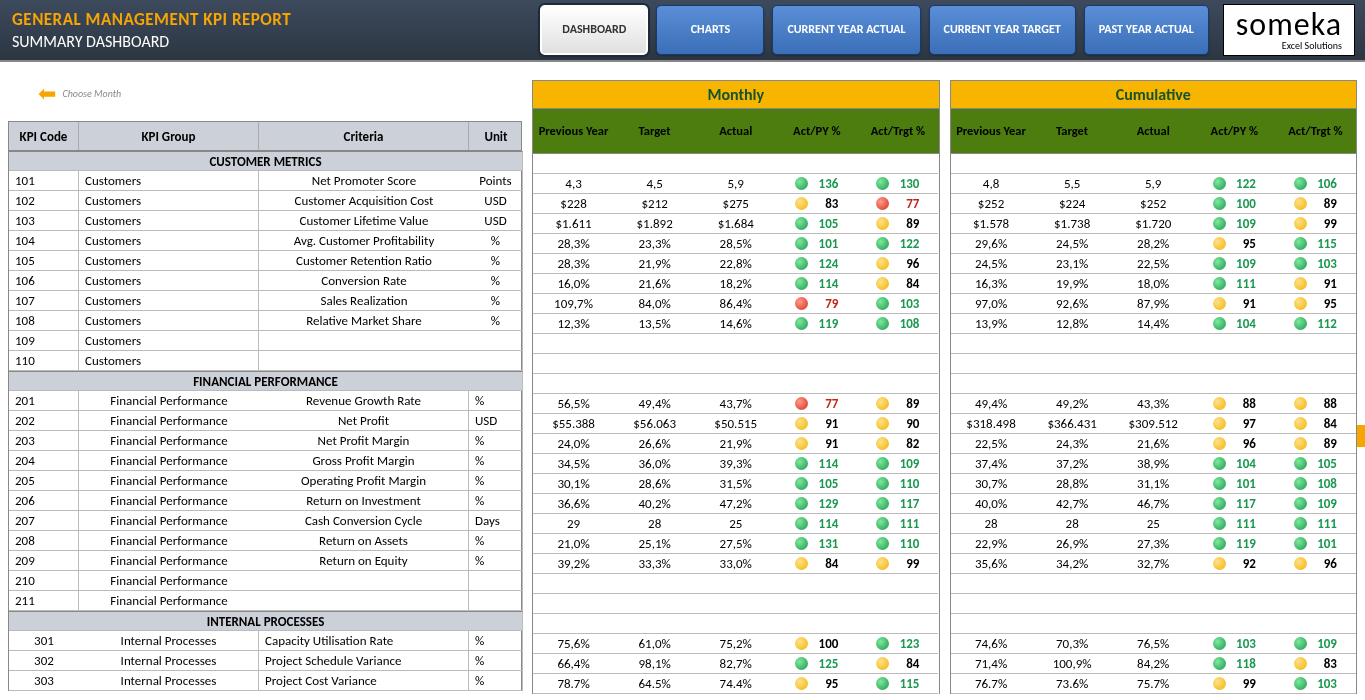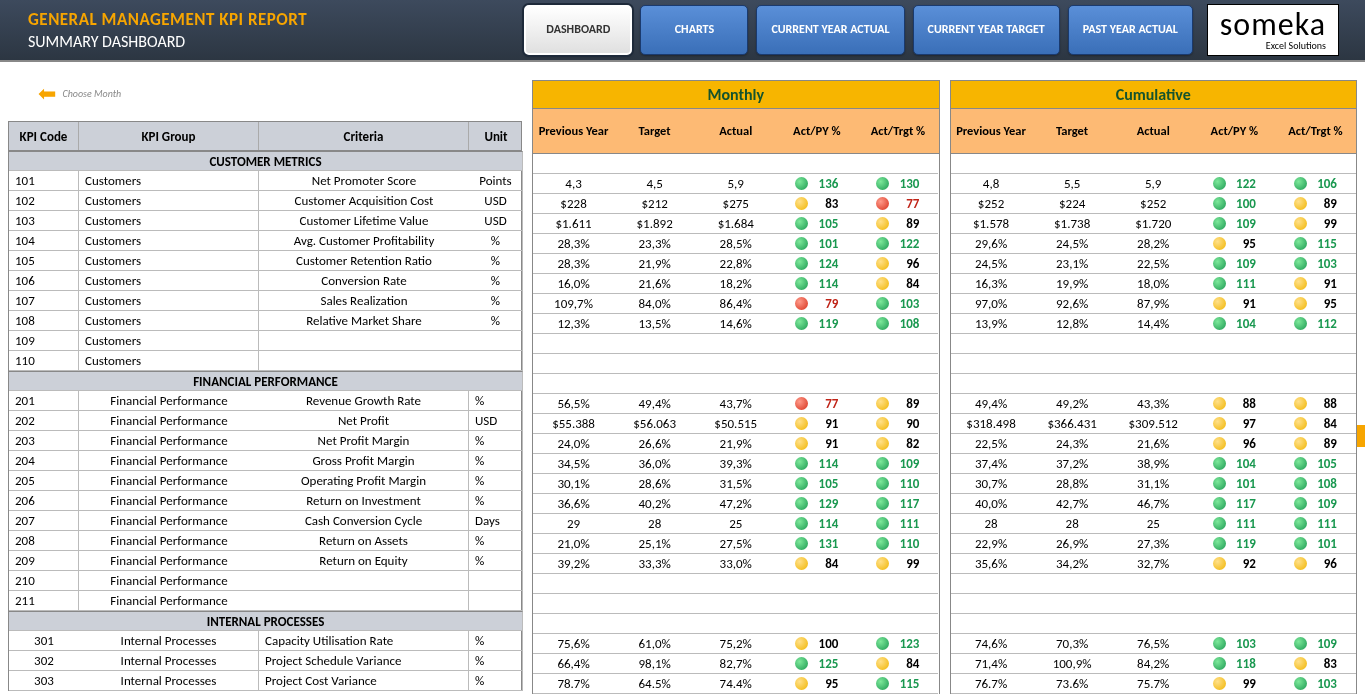--- a/index.html
+++ b/index.html
@@ -1,18 +1,18 @@
 <!DOCTYPE html>
 <html><head>
 <meta charset="utf-8">
 <style>
   * { box-sizing: border-box; margin: 0; padding: 0; }
   body { font-family: Calibri, Arial, sans-serif; font-size: 13px; background: #fff; color: #000; width: 1365px; }
   
-  .header-bar { background: linear-gradient(#3d4a5d 0%, #2c3642 100%); height: 62px; display: flex; align-items: center; padding: 0 20px; border-bottom: 2px solid #888; }
+  .header-bar { background: linear-gradient(#3d4a5d 0%, #2c3642 100%); height: 62px; display: flex; align-items: center; padding: 0 4px; border-bottom: 2px solid #888; }
   .title-block { padding-left: 8px; }
   .report-title { color: #f7a500; font-weight: bold; font-size: 17px; letter-spacing: 0.5px; }
   .sub-title { color: #fff; font-size: 16px; margin-top: 2px; }
   .nav-buttons { margin-left: auto; display: flex; gap: 8px; align-items: center; }
   .nav-btn { display: inline-flex; align-items: center; justify-content: center; height: 50px; padding: 0 14px; border-radius: 5px; font-weight: bold; font-size: 12px; text-align: center; cursor: pointer; border: 1px solid #1a3a6e; background: linear-gradient(#5a8fd8, #3a6fb8); color: #fff; line-height: 1.1; min-width: 108px; box-shadow: 0 1px 2px rgba(0,0,0,.3); }
   .nav-btn.active { background: linear-gradient(#fff, #e0e0e0); color: #333; border: 2px solid #fff; box-shadow: 0 0 0 2px #1e2a3a, 0 1px 3px rgba(0,0,0,.5); }
   .logo { margin-left: 14px; margin-right: 6px; background: #fff; border: 1px solid #000; padding: 4px 12px; text-align: right; line-height: 1; }
   .logo-main { font-size: 32px; font-weight: normal; letter-spacing: 1px; }
   .logo-sub { font-size: 10px; color: #000; }
   
@@ -29,21 +29,21 @@
   
   .section-hdr { grid-column: 1 / -1; background: #ccd0d8; text-align: center; font-weight: bold; padding: 3px 0; border-top: 1px solid #888; font-size: 13px; }
   
   .kpi-body { display: grid; grid-template-columns: 70px 180px 210px 54px; border-left: 1px solid #888; border-right: 1px solid #888; }
   .kpi-body > div { padding: 2px 6px; border-bottom: 1px solid #bbb; border-right: 1px solid #bbb; height: 20px; font-size: 13px; white-space: nowrap; overflow: hidden; }
   .kpi-body > div:nth-child(4n) { border-right: none; text-align: center; }
   .kpi-body > div:nth-child(4n+1) { text-align: center; }
   
   .data-col { flex: 1; min-width: 0; }
   .data-title { background: #f7b500; color: #14532d; text-align: center; font-weight: bold; font-size: 16px; padding: 4px 4px; border: 1px solid #888; }
-  .data-head { display: grid; grid-template-columns: 1fr 1fr 1fr 1fr 1fr; background: #fdba74; border-left: 1px solid #888; border-right: 1px solid #888; border-bottom: 1px solid #888; }
+  .data-head { display: grid; grid-template-columns: 1fr 1fr 1fr 1fr 1fr; background: #4d7c0f; border-left: 1px solid #888; border-right: 1px solid #888; border-bottom: 1px solid #888; }
   .data-head > div { padding: 4px 2px; font-weight: bold; text-align: center; font-size: 12.5px; height: 44px; display: flex; align-items: center; justify-content: center; line-height: 1.1; }
   .data-body { display: grid; grid-template-columns: 1fr 1fr 1fr 1fr 1fr; border-left: 1px solid #888; border-right: 1px solid #888; }
   .data-body > div { padding: 2px 4px; border-bottom: 1px solid #bbb; height: 20px; text-align: center; font-size: 13px; white-space: nowrap; display: flex; align-items: center; justify-content: center; gap: 4px; }
   .data-body .sec-spacer { grid-column: 1/-1; background: #fff; height: 20px; border-bottom: 1px solid #bbb; }
   
   .dot { width: 13px; height: 13px; border-radius: 50%; display: inline-block; flex-shrink: 0; }
   .dot.g { background: radial-gradient(circle at 35% 35%, #7de89a, #1a9850); }
   .dot.y { background: radial-gradient(circle at 35% 35%, #ffe08a, #f0b400); }
   .dot.r { background: radial-gradient(circle at 35% 35%, #ff9a8a, #d62f1a); }
   .pv { font-weight: bold; color: #1a9850; min-width: 26px; text-align: right; }

